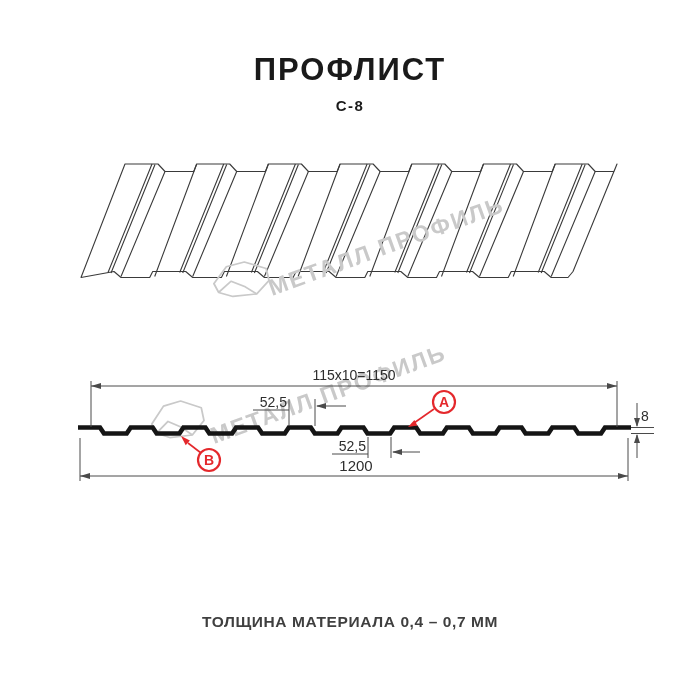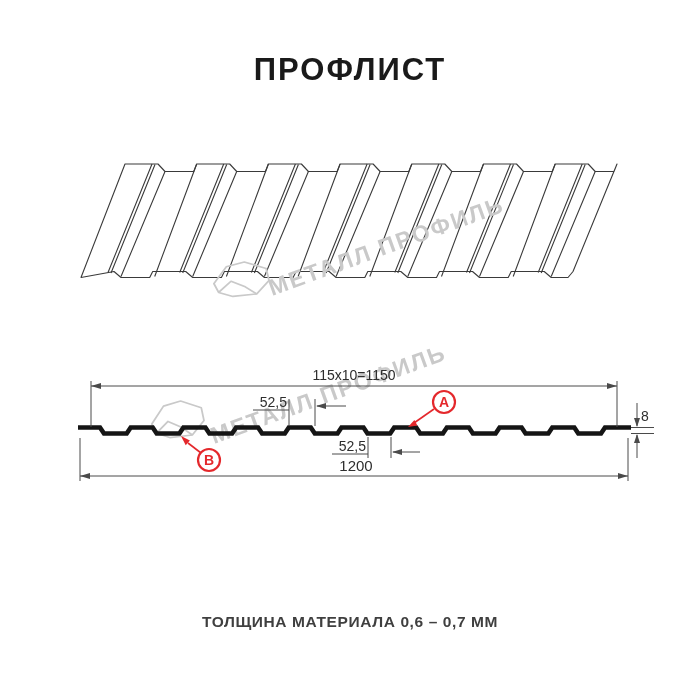--- a/index.html
+++ b/index.html
@@ -24,20 +24,21 @@
   .red-stroke{stroke:#e4282c;fill:none;}
   .red-fill{fill:#e4282c;stroke:none;}
   .callout-letter{font-size:14px;font-weight:bold;fill:#e4282c;}
 </style>
 </head>
 <body>
 
 <div id="stage">
 
   <div class="title">ПРОФЛИСТ</div>
+  <div class="subtitle">С-8</div>
 
   <svg width="700" height="700" viewBox="0 0 700 700">
     <defs>
       <g id="mpLogo">
         <path class="wm-logo" d="M2 27 L15 6 L34 0 L57 8 L60 23 L47 40 L22 43 L7 38 Z"></path>
         <path class="wm-logo" d="M7 38 L20 24 L35 31 L47 40"></path>
       </g>
     </defs>
 
     <g>
@@ -114,14 +115,14 @@
 
       <g>
         <circle class="red-stroke" cx="209" cy="460" r="11" stroke-width="2.2"></circle>
         <text class="callout-letter" x="209" y="465" text-anchor="middle">B</text>
         <line class="red-stroke" x1="201" y1="453" x2="188" y2="443" stroke-width="1.6"></line>
         <polygon class="red-fill" points="181,436 189.9,440.5 185.7,445.3"></polygon>
       </g>
     </g>
   </svg>
 
-  <div class="footer">ТОЛЩИНА МАТЕРИАЛА 0,6 – 0,7 ММ</div>
+  <div class="footer">ТОЛЩИНА МАТЕРИАЛА 0,4 – 0,7 ММ</div>
 </div>
 
 </body></html>

